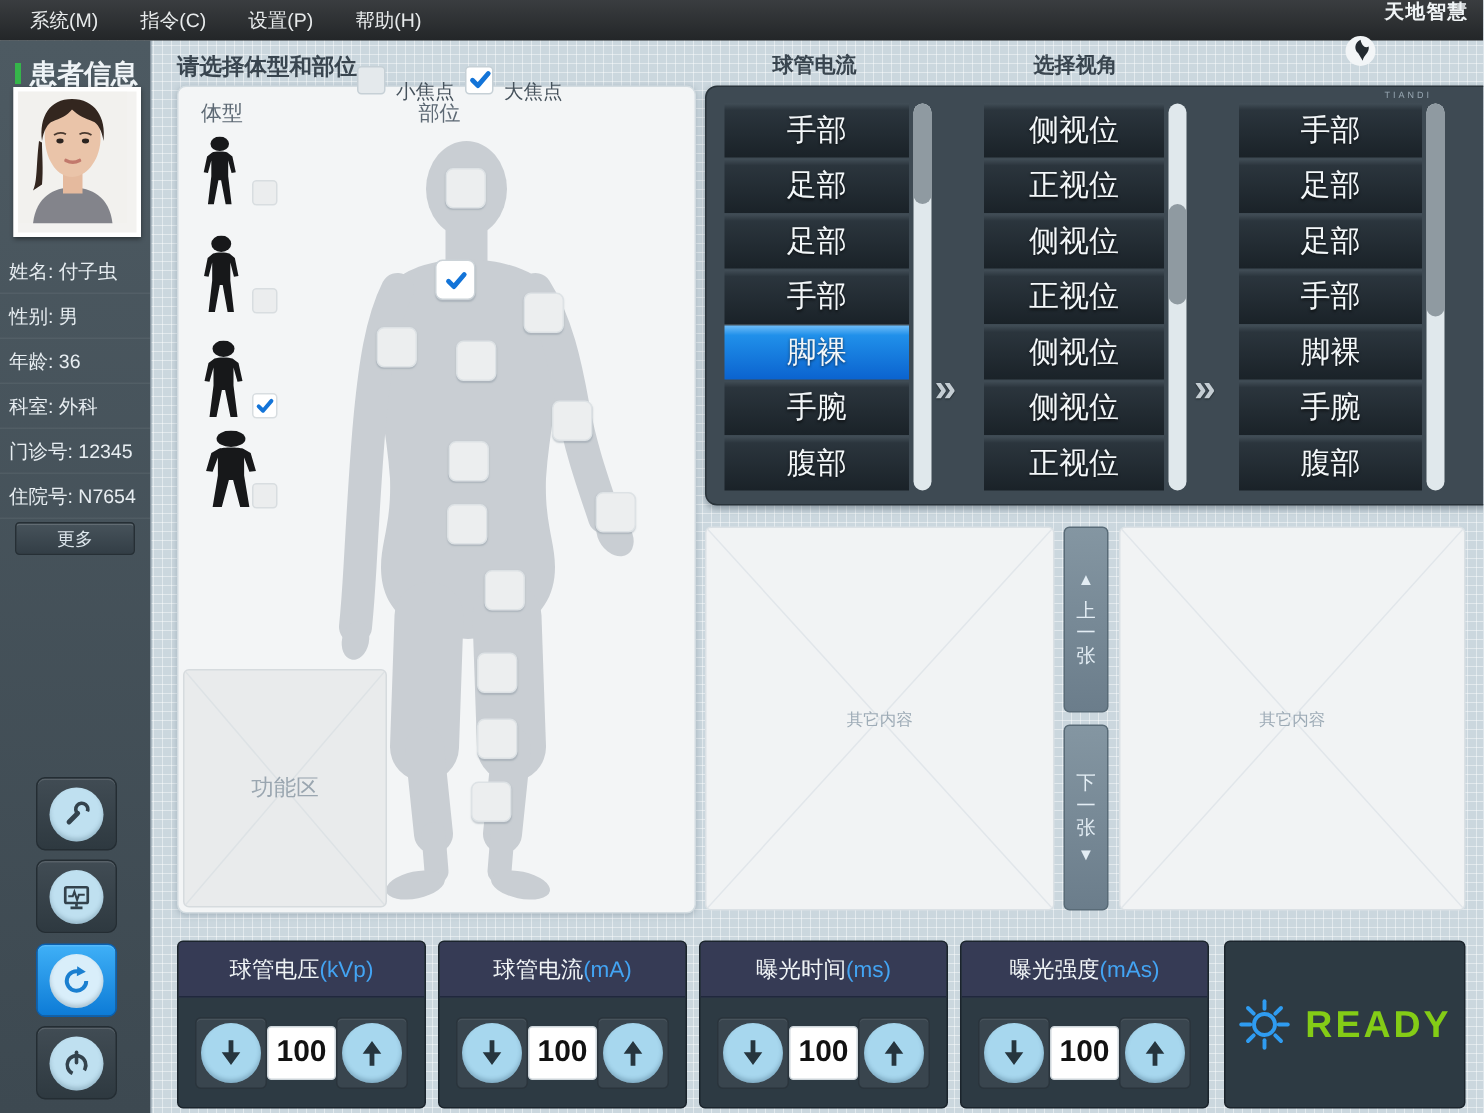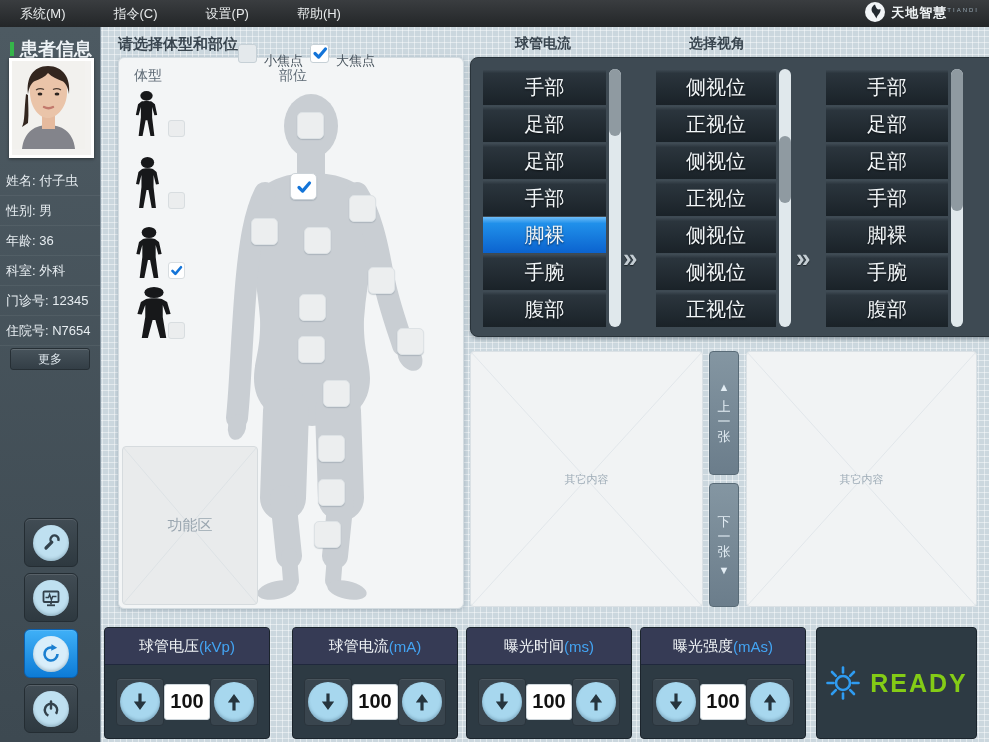--- a/index.html
+++ b/index.html
@@ -4,24 +4,24 @@
 <style>
   html,body{margin:0;padding:0;font-family:"Liberation Sans","DejaVu Sans",sans-serif;}
   .app{position:relative;width:989px;height:742px;overflow:hidden;
     background-color:#cbd7de;
     background-image:linear-gradient(rgba(255,255,255,.45) 1px,transparent 1px),
                      linear-gradient(90deg,rgba(255,255,255,.45) 1px,transparent 1px);
     background-size:6px 6px;}
   
   .menubar{position:absolute;left:0;top:0;width:989px;height:27px;
     background:linear-gradient(#3a3d40,#232628);display:flex;align-items:center;z-index:30;}
-  .menu-item{color:#e8ebec;font-size:13px;padding:0 24px;line-height:27px;cursor:default;}
+  .menu-item{color:#e8ebec;font-size:13px;padding:0 14px;line-height:27px;cursor:default;}
   .menu-item:first-child{padding-left:20px;}
   .logo{position:absolute;right:10px;top:1px;display:flex;align-items:center;gap:5px;}
-  .logo-txt{display:flex;flex-direction:row;line-height:1;}
+  .logo-txt{display:flex;flex-direction:column;line-height:1;gap:46px;}
   .logo-brand{color:#f0f4f6;font-size:13px;font-weight:bold;letter-spacing:1px;}
   .logo-sub{color:#97a7b2;font-size:6px;letter-spacing:2px;margin-top:1px;}
   
   .sidebar{position:absolute;left:0;top:27px;width:101px;height:715px;
     background:linear-gradient(#4d5a62,#3d4951);border-right:1px solid #8795a0;box-sizing:border-box;z-index:20;}
   .sb-header{position:absolute;left:10px;top:10px;display:flex;align-items:center;gap:6px;}
   .sb-green{width:4px;height:14px;background:#35b54a;}
   .sb-title{color:#eef3f6;font-size:18px;font-weight:bold;}
   .photo{position:absolute;left:9px;top:31px;width:79px;height:94px;background:#f3f2f0;
     border:3px solid #fff;box-shadow:0 1px 3px rgba(0,0,0,.45);}
@@ -369,21 +369,21 @@
   </div>
   <div class="preview" style="left:746px;width:231px">
     <svg class="xl" viewBox="0 0 100 100" preserveAspectRatio="none">
       <line x1="0" y1="0" x2="100" y2="100" stroke="#e1e6ea" stroke-width="1" vector-effect="non-scaling-stroke"></line>
       <line x1="0" y1="100" x2="100" y2="0" stroke="#e1e6ea" stroke-width="1" vector-effect="non-scaling-stroke"></line>
     </svg>
     <span class="ph-label">其它内容</span>
   </div>
 
   <div id="param-boxes">
-      <div class="param-box" style="left: 104px;">
+      <div class="param-box" style="left: 118px;">
         <div class="param-hd">
           <span>球管电压</span>
           <span class="u">(kVp)</span>
         </div>
         <div class="param-bd">
           <div class="stp">
             <span class="circ">
               <svg width="24" height="24" viewBox="0 0 24 24">
                 <path d="M10.4,3.5 h3.2 v8 h4.6 l-6.2,8.5 -6.2,-8.5 h4.6 z" fill="#26353e"></path>
               </svg>

